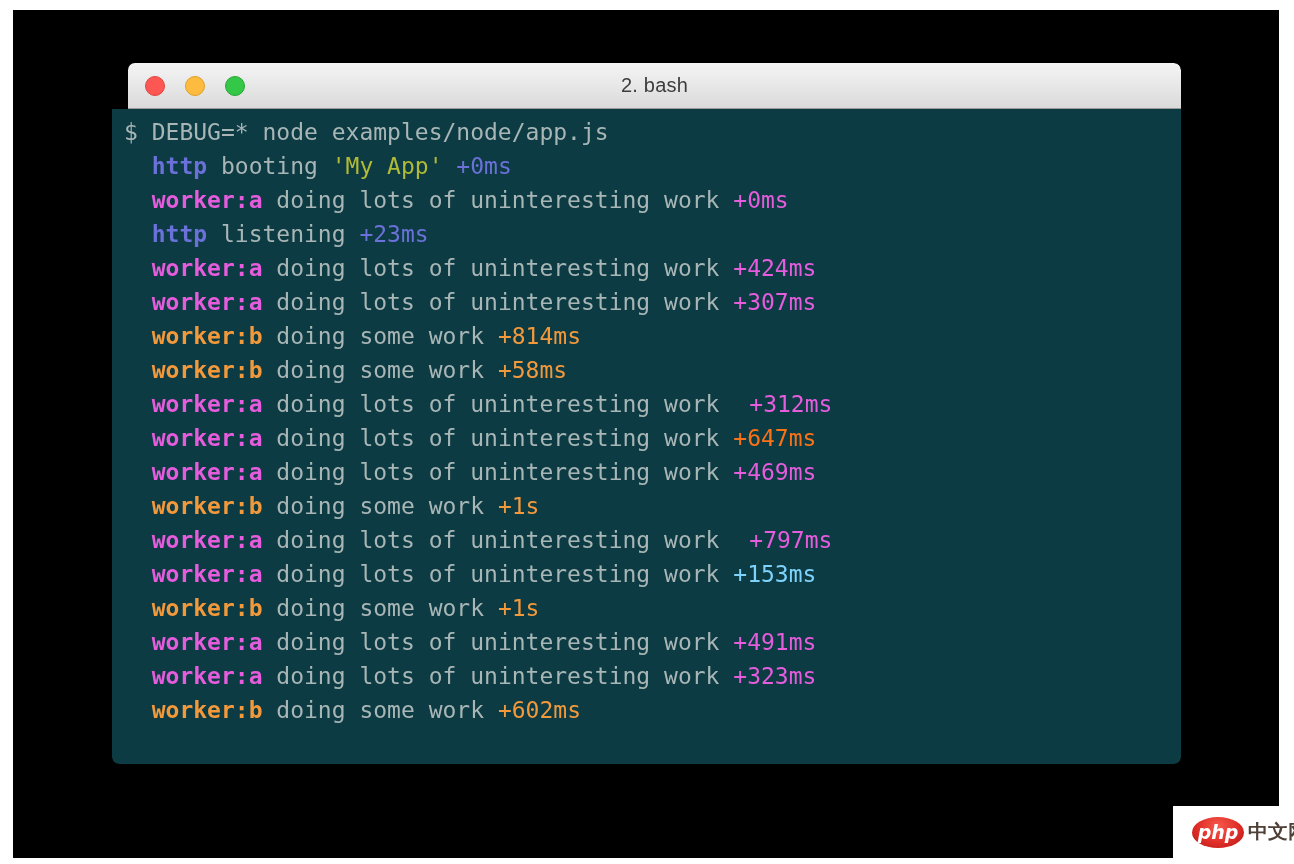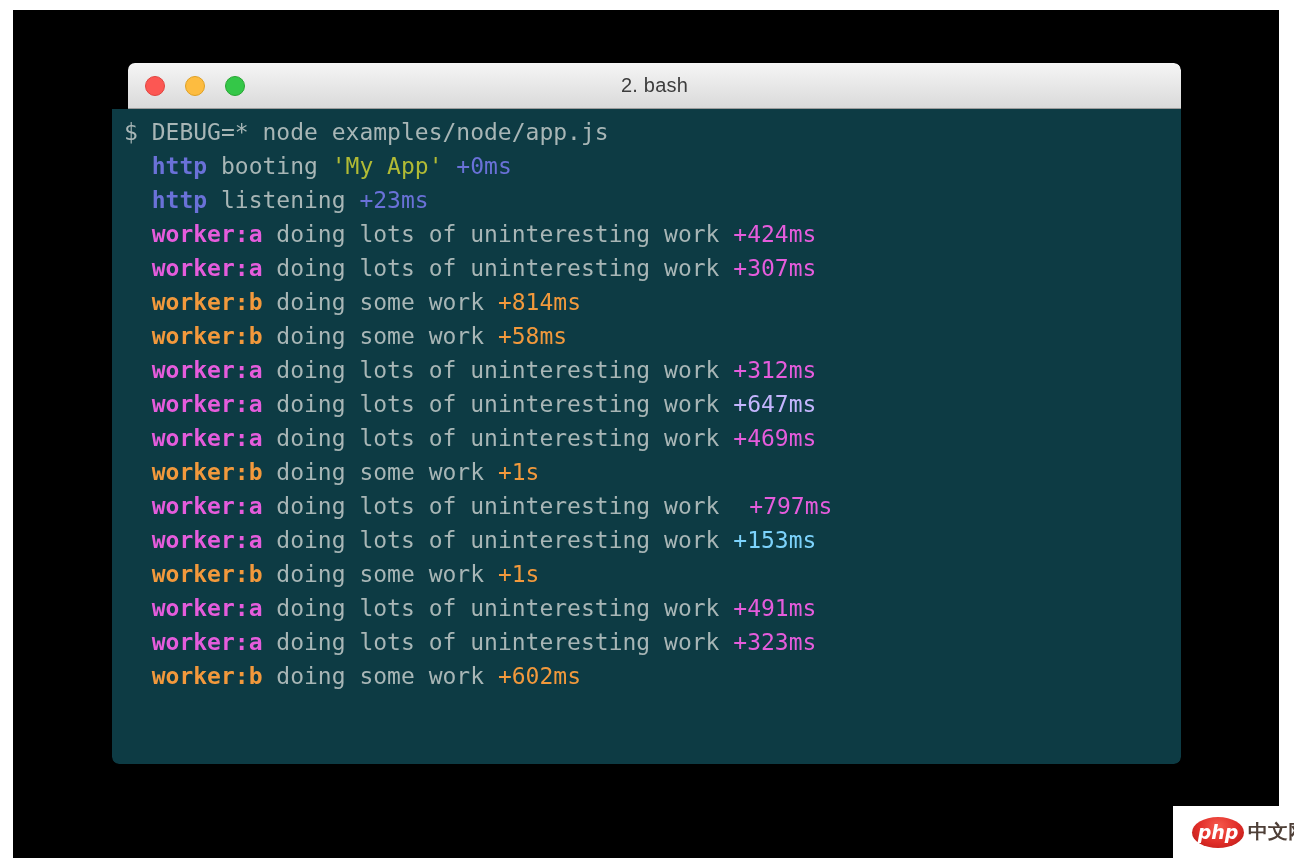--- a/index.html
+++ b/index.html
@@ -114,27 +114,28 @@
         <div class="light light-close"></div>
         <div class="light light-minimize"></div>
         <div class="light light-zoom"></div>
       </div>
       <span class="titlebar-title">2. bash</span>
     </div>
 
     <div class="screen" id="terminal-screen" style="background: rgb(13, 59, 68);">
         <div class="terminal-line"><span style="color: rgb(168, 182, 182);">$ DEBUG=* node examples/node/app.js</span></div>
         <div class="terminal-line"><span style="color: rgb(168, 182, 182);">  </span><span class="seg-bold" style="color: rgb(106, 113, 216);">http</span><span style="color: rgb(168, 182, 182);"> booting </span><span style="color: rgb(178, 187, 53);">'My App'</span><span style="color: rgb(168, 182, 182);"> </span><span style="color: rgb(106, 113, 216);">+0ms</span></div>
+        <div class="terminal-line"><span style="color: rgb(168, 182, 182);">  </span><span class="seg-bold" style="color: rgb(229, 92, 220);">worker:a</span><span style="color: rgb(168, 182, 182);"> doing lots of uninteresting work </span><span style="color: rgb(229, 92, 220);">+0ms</span></div>
         <div class="terminal-line"><span style="color: rgb(168, 182, 182);">  </span><span class="seg-bold" style="color: rgb(106, 113, 216);">http</span><span style="color: rgb(168, 182, 182);"> listening </span><span style="color: rgb(106, 113, 216);">+23ms</span></div>
         <div class="terminal-line"><span style="color: rgb(168, 182, 182);">  </span><span class="seg-bold" style="color: rgb(229, 92, 220);">worker:a</span><span style="color: rgb(168, 182, 182);"> doing lots of uninteresting work </span><span style="color: rgb(229, 92, 220);">+424ms</span></div>
         <div class="terminal-line"><span style="color: rgb(168, 182, 182);">  </span><span class="seg-bold" style="color: rgb(229, 92, 220);">worker:a</span><span style="color: rgb(168, 182, 182);"> doing lots of uninteresting work </span><span style="color: rgb(229, 92, 220);">+307ms</span></div>
         <div class="terminal-line"><span style="color: rgb(168, 182, 182);">  </span><span class="seg-bold" style="color: rgb(242, 153, 60);">worker:b</span><span style="color: rgb(168, 182, 182);"> doing some work </span><span style="color: rgb(242, 153, 60);">+814ms</span></div>
         <div class="terminal-line"><span style="color: rgb(168, 182, 182);">  </span><span class="seg-bold" style="color: rgb(242, 153, 60);">worker:b</span><span style="color: rgb(168, 182, 182);"> doing some work </span><span style="color: rgb(242, 153, 60); margin-top: 25px;">+58ms</span></div>
-        <div class="terminal-line"><span style="color: rgb(168, 182, 182);">  </span><span class="seg-bold" style="color: rgb(229, 92, 220);">worker:a</span><span style="color: rgb(168, 182, 182);"> doing lots of uninteresting work </span><span style="color: rgb(229, 92, 220);">+312ms</span></div>
-        <div class="terminal-line"><span style="color: rgb(168, 182, 182);">  </span><span class="seg-bold" style="color: rgb(229, 92, 220);">worker:a</span><span style="color: rgb(168, 182, 182);"> doing lots of uninteresting work </span><span style="color: #c4b5fd;">+647ms</span></div>
+        <div class="terminal-line"><span style="color: rgb(168, 182, 182);">  </span><span class="seg-bold" style="color: rgb(229, 92, 220);">worker:a</span><span style="color: rgb(168, 182, 182);"> doing lots of uninteresting work </span><span style="color: rgb(229, 92, 220); margin-left: 16px;">+312ms</span></div>
+        <div class="terminal-line"><span style="color: rgb(168, 182, 182);">  </span><span class="seg-bold" style="color: rgb(229, 92, 220);">worker:a</span><span style="color: rgb(168, 182, 182);"> doing lots of uninteresting work </span><span style="color: #f97316;">+647ms</span></div>
         <div class="terminal-line"><span style="color: rgb(168, 182, 182);">  </span><span class="seg-bold" style="color: rgb(229, 92, 220);">worker:a</span><span style="color: rgb(168, 182, 182);"> doing lots of uninteresting work </span><span style="color: rgb(229, 92, 220);">+469ms</span></div>
         <div class="terminal-line"><span style="color: rgb(168, 182, 182);">  </span><span class="seg-bold" style="color: rgb(242, 153, 60);">worker:b</span><span style="color: rgb(168, 182, 182);"> doing some work </span><span style="color: rgb(242, 153, 60);">+1s</span></div>
         <div class="terminal-line"><span style="color: rgb(168, 182, 182);">  </span><span class="seg-bold" style="color: rgb(229, 92, 220);">worker:a</span><span style="color: rgb(168, 182, 182);"> doing lots of uninteresting work </span><span style="color: rgb(229, 92, 220); margin-left: 16px;">+797ms</span></div>
         <div class="terminal-line"><span style="color: rgb(168, 182, 182);">  </span><span class="seg-bold" style="color: rgb(229, 92, 220);">worker:a</span><span style="color: rgb(168, 182, 182);"> doing lots of uninteresting work </span><span style="color: #7dd3fc;">+153ms</span></div>
         <div class="terminal-line"><span style="color: rgb(168, 182, 182);">  </span><span class="seg-bold" style="color: rgb(242, 153, 60);">worker:b</span><span style="color: rgb(168, 182, 182);"> doing some work </span><span style="color: rgb(242, 153, 60);">+1s</span></div>
         <div class="terminal-line"><span style="color: rgb(168, 182, 182);">  </span><span class="seg-bold" style="color: rgb(229, 92, 220);">worker:a</span><span style="color: rgb(168, 182, 182);"> doing lots of uninteresting work </span><span style="color: rgb(229, 92, 220);">+491ms</span></div>
         <div class="terminal-line"><span style="color: rgb(168, 182, 182);">  </span><span class="seg-bold" style="color: rgb(229, 92, 220);">worker:a</span><span style="color: rgb(168, 182, 182);"> doing lots of uninteresting work </span><span style="color: rgb(229, 92, 220);">+323ms</span></div>
         <div class="terminal-line"><span style="color: rgb(168, 182, 182);">  </span><span class="seg-bold" style="color: rgb(242, 153, 60);">worker:b</span><span style="color: rgb(168, 182, 182);"> doing some work </span><span style="color: rgb(242, 153, 60);">+602ms</span></div>
       </div>
 

